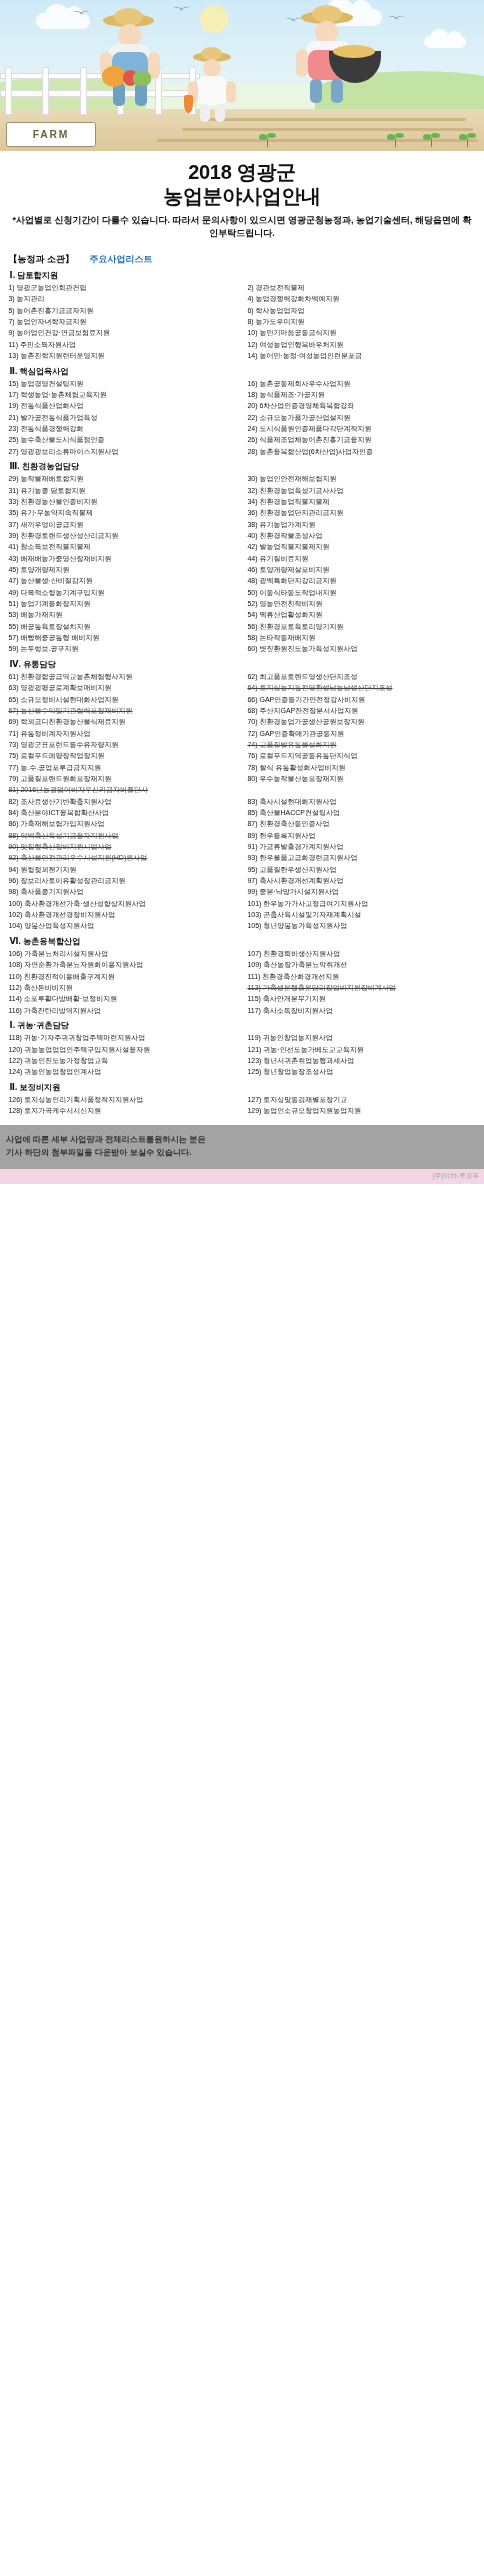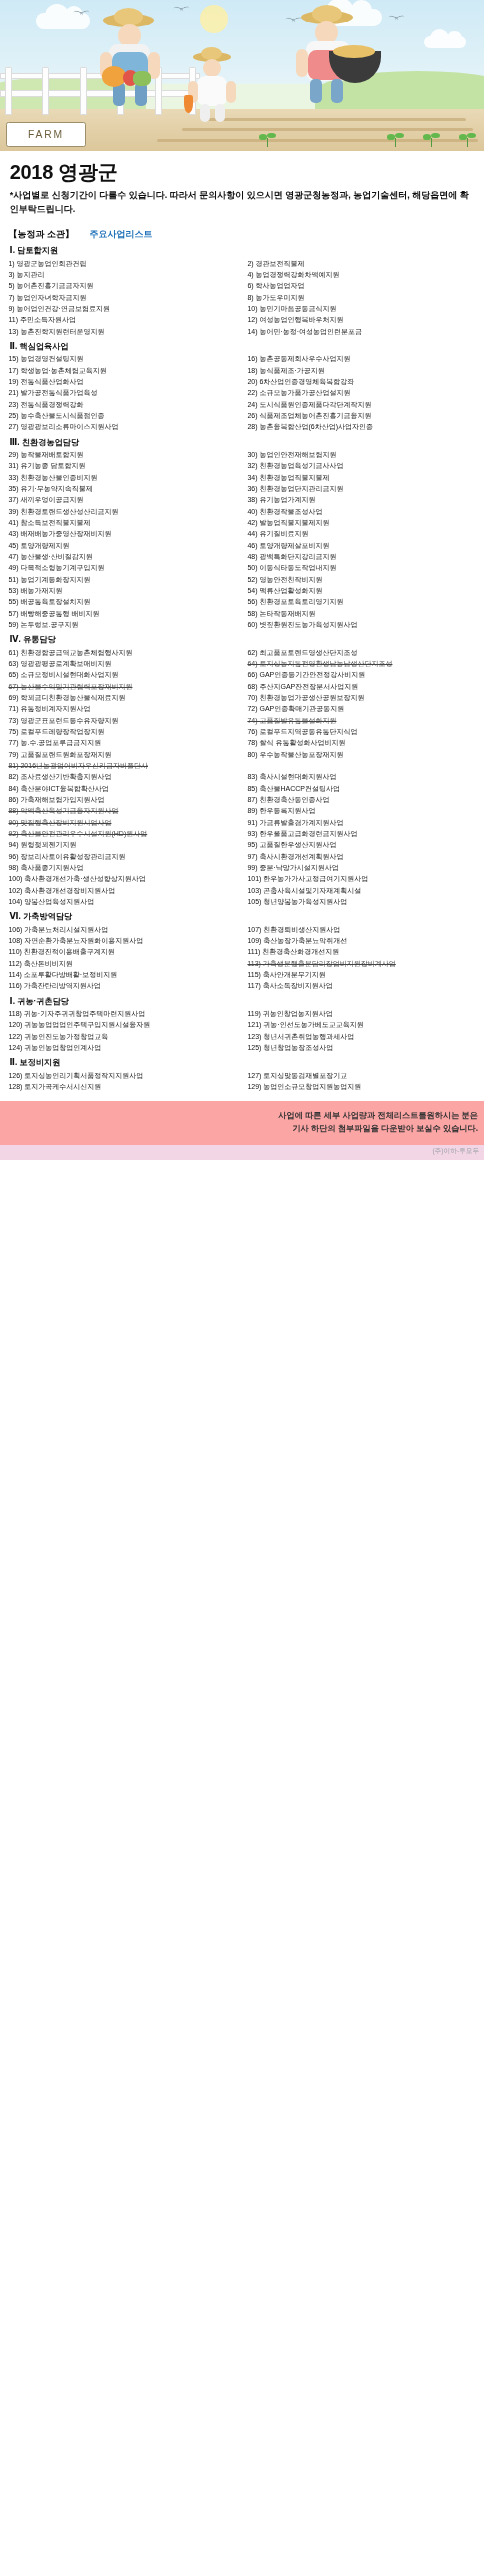--- a/index.html
+++ b/index.html
@@ -36,60 +36,60 @@
   .ground { position:absolute; left:0; bottom:0; width:484px; height:42px;
             background: linear-gradient(#e9d9b6 0%, #dcc79b 100%); }
   .furrow { position:absolute; height:3px; background:#c9ae7c; border-radius:2.4px; opacity:.8; }
   .hill { position:absolute; bottom:38px; background:#b9dd9a; border-radius:50% 50% 0 0; }
   .h1 { left:-24px; width:170px; height:36px; background:#cfe8b2; }
   .h2 { left:315px; width:206px; height:42px; background:#c3e3a4; }
 
   .fence { position:absolute; left:0; bottom:36px; width:200px; height:52px; }
   .fence .post { position:absolute; bottom:0; width:7.3px; height:48px; background:#fdfdfd; border:0.6px solid #dcdcdc; border-radius:1.2px 1.2px 0 0; }
   .fence .rail { position:absolute; left:0; width:200px; height:6.7px; background:#fdfdfd; border:0.6px solid #dcdcdc; }
-  .fence-sign { position:absolute; left:6px; bottom:3.6px; width:80px; height:25.4px;
+  .fence-sign { position:absolute; left:6px; bottom:3.6px; width:90px; height:25.4px;
         background:#ffffff; border:1.8px solid #9c8f6a; border-radius:2.4px;
         display:flex; align-items:center; justify-content:center;
-        font-size:10.3px; font-weight:normal; letter-spacing:1.8px; color:#6d5f3c; }
+        font-size:10.3px; font-weight:bold; letter-spacing:1.8px; color:#6d5f3c; }
 
   .person { position:absolute; bottom:22px; }
   .hat { position:absolute; border-radius:50%; background:#e8c77a; }
   .hat-brim { position:absolute; border-radius:50%; background:#dcb864; }
   .head { position:absolute; border-radius:50%; background:#f6d9bc; }
   .body-sh { position:absolute; border-radius:8.5px; }
   .arm { position:absolute; border-radius:6px; background:#f6d9bc; }
   .leg { position:absolute; border-radius:4.8px; }
 
   .veg { position:absolute; border-radius:50%; }
 
   .plant { position:absolute; bottom:3.6px; width:15.7px; height:15.7px; }
   .plant i { position:absolute; bottom:0; left:6.7px; width:1.8px; height:9.7px; background:#4f9c3f; }
   .plant b { position:absolute; width:8.5px; height:5.4px; background:#63b84d; border-radius:50%; }
 
   
-  .titlebar { background:#ffffff; padding:8.5px 9.7px 6px 9.7px; }
+  .titlebar { background:#ffffff; padding:8.5px 9.7px 6px 9.7px;text-align:center; }
   .title-main { font-size:20px; font-weight:bold; color:#111; line-height:1.22; letter-spacing:-0.3px; }
   .title-note { margin-top:5.4px; font-size:9px; font-weight:bold; color:#111; line-height:1.5; }
 
   
   .content { padding:0 6px 0 6px; }
   .dept-head {
     display:flex; align-items:baseline; gap:15.7px;
     font-size:9px; font-weight:bold; margin:6px 0 2.4px 2.4px;
   }
   .dept-head .d1 { color:#111; }
   .dept-head .d2 { color:#1d6fb8; }
   .sec-title { font-size:8.2px; font-weight:bold; color:#111; margin:4.2px 0 1.2px 3.6px; }
   .items { display:grid; grid-template-columns:1fr 1fr; column-gap:6px; row-gap:0px; }
   .item { font-size:7px; color:#111; line-height:1.62; white-space:nowrap;
           overflow:hidden; text-overflow:ellipsis; padding-left:2.4px; }
   .item.strike { text-decoration:line-through; color:#444; }
 
   
-  .footer { margin-top:8.5px; background:#fca5a5; padding:7.9px 6px 9.7px 6px; text-align:right; }
+  .footer { margin-top:8.5px; background:#a3a3a3; padding:7.9px 6px 9.7px 6px; text-align:left; }
   .footer-line { font-size:8.2px; font-weight:bold; color:#333; line-height:1.62; }
   .watermark { text-align:right; font-size:6.7px; color:#9aa0a6; padding:2.4px 4.8px 3.6px 0; background:#f3d6e6;}
 </style>
 </head>
 <body>
 
 <div class="page">
 
   <div class="hero">
     <div class="sun"></div>
@@ -197,20 +197,21 @@
       </div>
     <div class="plant" style="left:460px;">
         <i></i>
         <b style="left:-1.2px; top:2.4px;"></b>
         <b style="left:7.3px; top:1.2px;"></b>
       </div>
   </div>
 
   <div class="titlebar">
     <div class="title-main">2018 영광군</div>
+    <div class="title-main">농업분야사업안내</div>
     <div class="title-note">*사업별로 신청기간이 다를수 있습니다. 따라서 문의사항이 있으시면 영광군청농정과, 농업기술센터, 해당읍면에 확인부탁드립니다.</div>
   </div>
 
   <div class="content">
 
     <div class="dept-head">
       <span class="d1">【농정과 소관】</span>
       <span class="d2">주요사업리스트</span>
     </div>
 
@@ -331,21 +332,21 @@
       <div class="item">98) 축사품종기지원사업</div>
       <div class="item">99) 중분·낙망가시설지원사업</div>
       <div class="item">100) 축사환경개선가축·생산성향상지원사업</div>
       <div class="item">101) 한우농가가사고정급여기지원사업</div>
       <div class="item">102) 축사환경개선경장비지원사업</div>
       <div class="item">103) 곤충사육시설및기자재계획시설</div>
       <div class="item">104) 양봉산업육성지원사업</div>
       <div class="item">105) 청년양봉농가육성지원사업</div>
     </div>
 
-    <div class="sec-title">Ⅵ. 가축방역담당</div>
+    <div class="sec-title">Ⅵ. 농촌융복합산업</div>
     <div class="items">
       <div class="item">106) 가축분뇨처리시설지원사업</div>
       <div class="item">107) 친환경퇴비생산지원사업</div>
       <div class="item">108) 자연순환가축분뇨자원화이용지원사업</div>
       <div class="item">109) 축산농장가축분뇨악취개선</div>
       <div class="item">110) 친환경진적이용배출구계지원</div>
       <div class="item">111) 친환경축산화경개선지원</div>
       <div class="item">112) 축산돈비비지원</div>
       <div class="item strike">113) 가축생분행출분담리장업비지원장비계사업</div>
       <div class="item">114) 소포루활다방배활·보정비지원</div>

